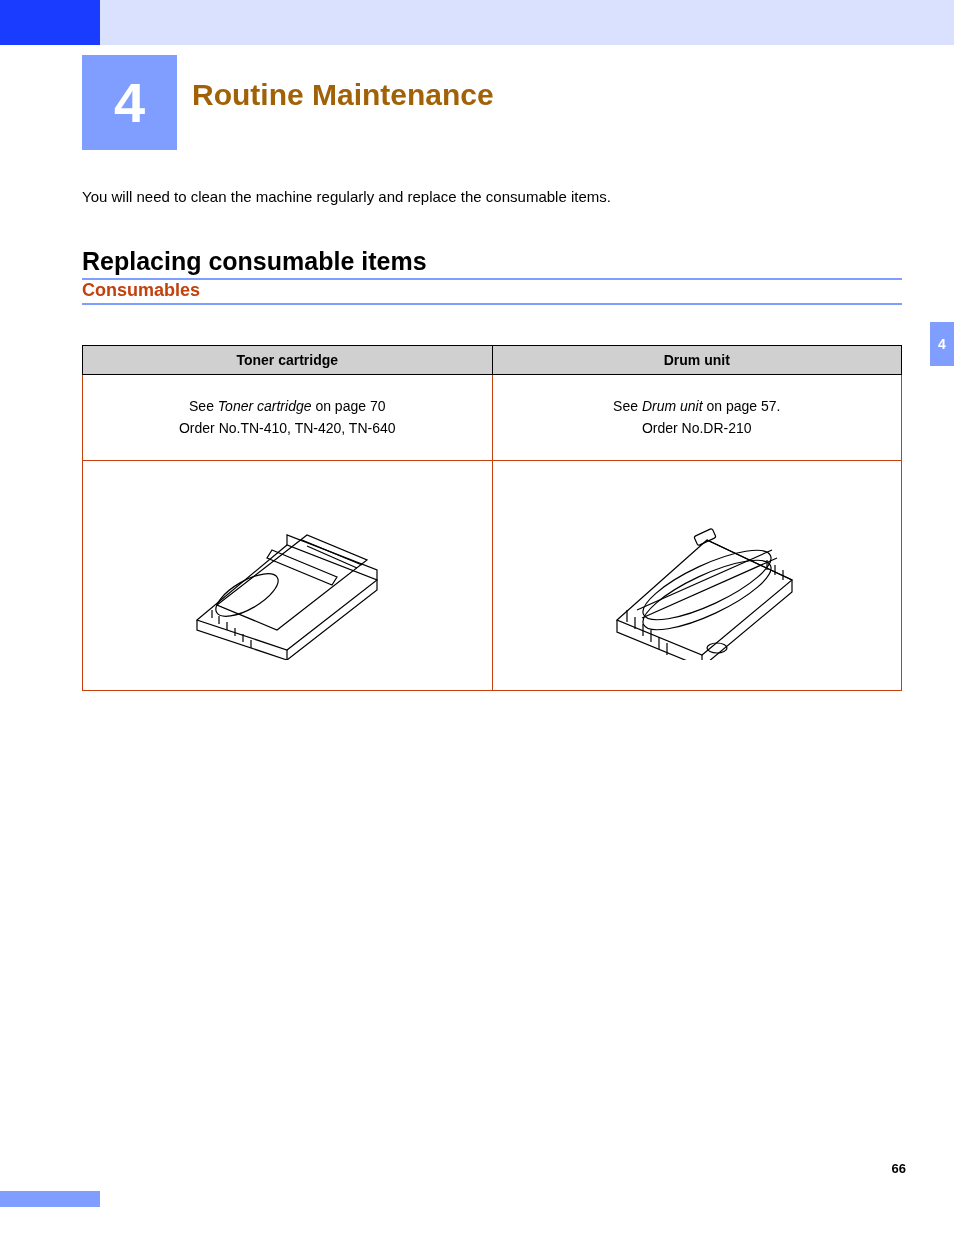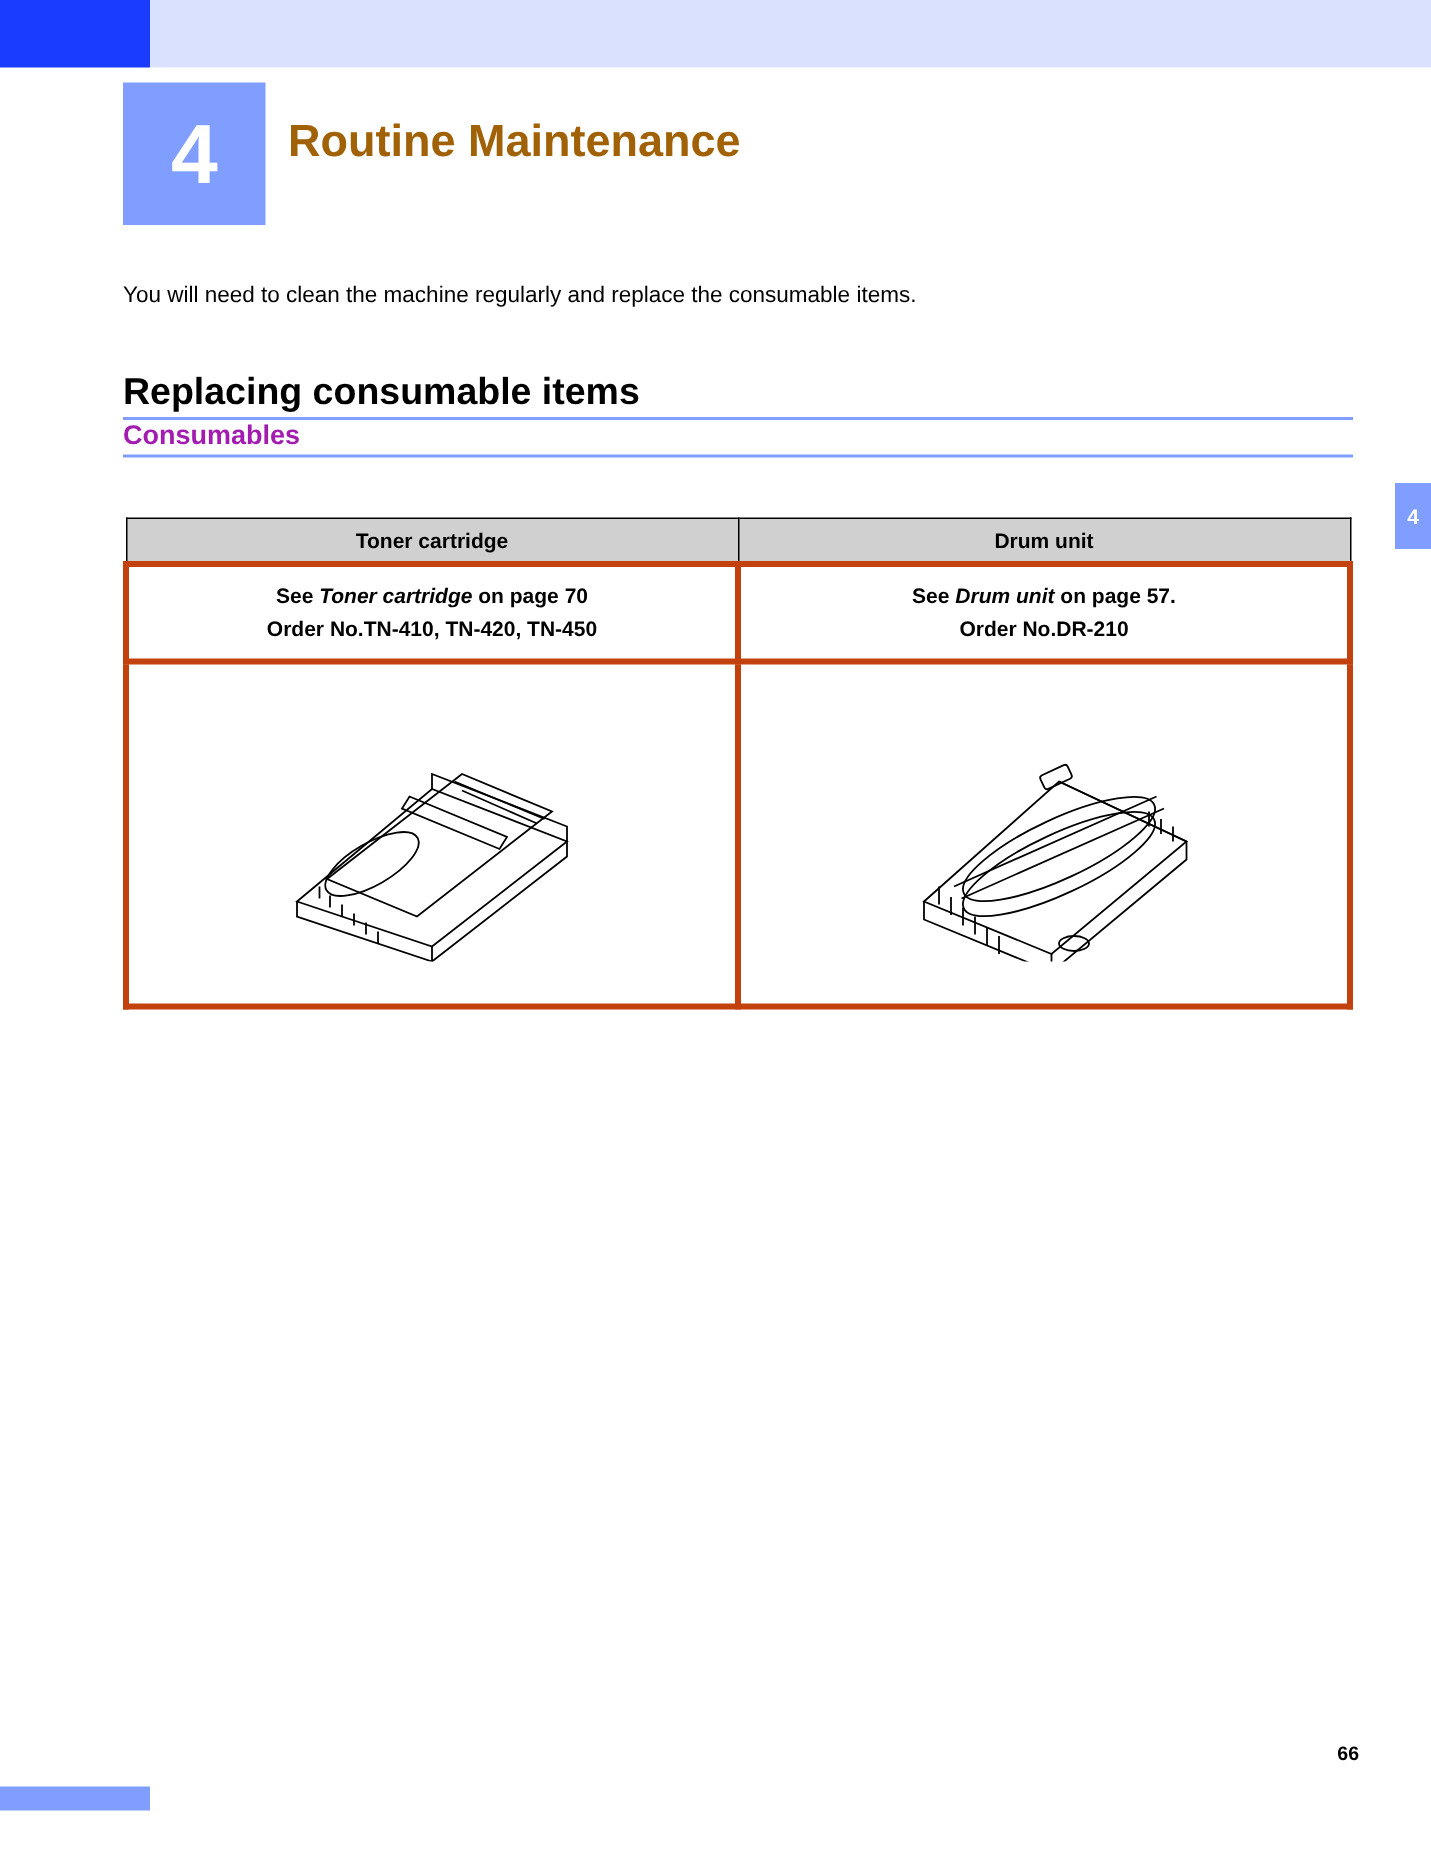--- a/index.html
+++ b/index.html
@@ -65,44 +65,43 @@
   }
   .section-text {
     font-size: 15px;
     margin-bottom: 30px;
     line-height: 1.35;
   }
   .section-text .italic { font-style: italic; }
   .subsection-heading {
     font-size: 18px;
     font-weight: bold;
-    color: #a21caf;
+    color: #c2410c;
     margin-bottom: 40px;
     border-bottom: 2px solid #7f9eff;
     padding-bottom: 2px;
   }
   table.consumables {
     width: 100%;
     border-collapse: collapse;
     font-size: 14px;
     margin-top: 12px;
   }
   table.consumables th {
     background: #d0d0d0;
     border: 1px solid #000;
     padding: 6px;
     font-weight: bold;
     text-align: center;
   }
   table.consumables td {
-    border: 4px solid #c2410c;
+    border: 1px solid #c2410c;
     text-align: center;
     vertical-align: top;
-    padding: 8px 6px;
-    font-weight: bold;
+    padding: 20px 6px;
   }
   table.consumables td.info {
     line-height: 1.6;
   }
   table.consumables td.info .italic { font-style: italic; }
   table.consumables td.image-cell {
     height: 230px;
     vertical-align: middle;
   }
   .illustration {
@@ -162,21 +161,21 @@
 
   <table class="consumables">
     <tbody>
         <tr>
       <th>Toner cartridge</th>
       <th>Drum unit</th>
     </tr>
     <tr>
       <td class="info">
         <span>See </span><span class="italic">Toner cartridge</span><span> on page 70</span><br>
-        <span>Order No.TN-410, TN-420, TN-450</span>
+        <span>Order No.TN-410, TN-420, TN-640</span>
       </td>
       <td class="info">
         <span>See </span><span class="italic">Drum unit</span><span> on page 57.</span><br>
         <span>Order No.DR-210</span>
       </td>
     </tr>
     <tr>
       <td class="image-cell">
         <svg class="illustration" viewBox="0 0 260 170">
           <g fill="none" stroke="#000" stroke-width="1.2">

